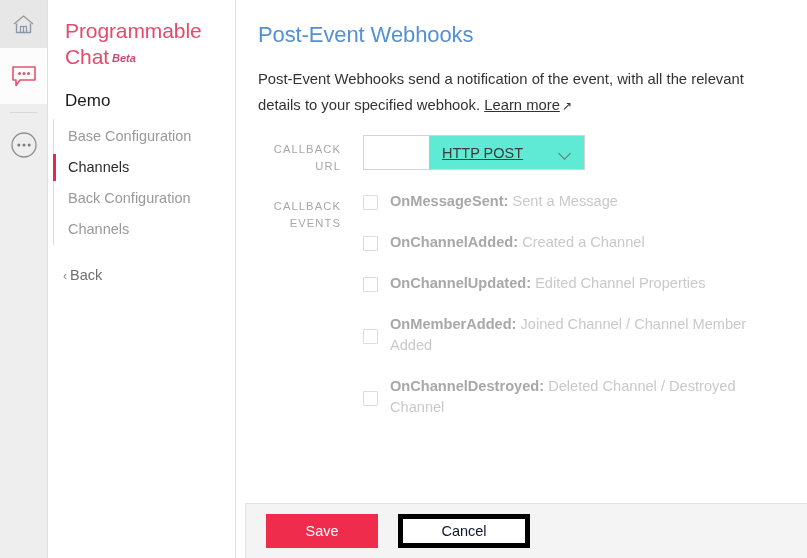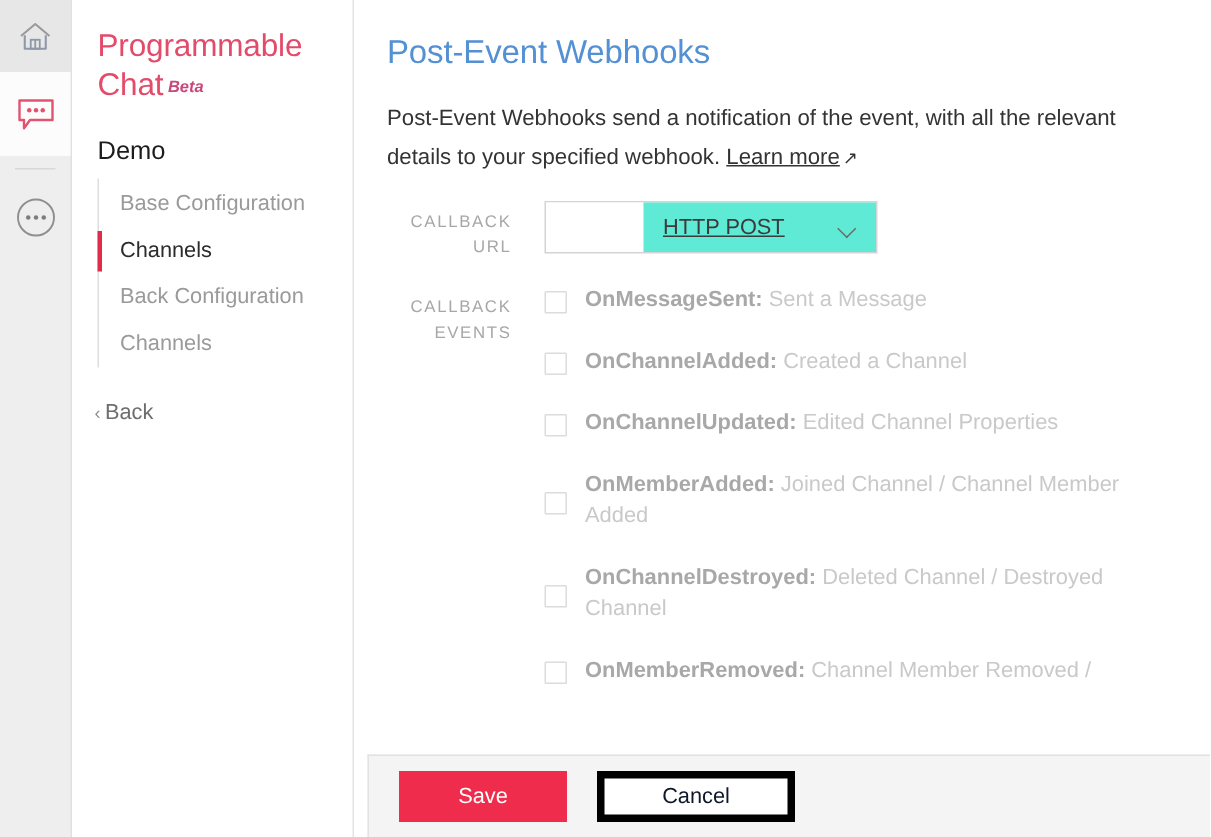--- a/index.html
+++ b/index.html
@@ -74,21 +74,21 @@
     vertical-align: 2px;
     letter-spacing: 0;
   }
   .sb-title {
     margin: 20px 0 8px 17px;
     font-size: 17px;
     color: #1c1c1c;
     font-weight: 400;
   }
   .nav {
-    margin-left: 17px;
+    margin-left: 5px;
     border-left: 1px solid #dddddd;
     padding: 2px 0 0 0;
   }
   .nav-item {
     position: relative;
     padding: 6px 10px 6px 14px;
     font-size: 14.5px;
     line-height: 19px;
     color: #9a9a9a;
     font-weight: 400;
@@ -380,24 +380,20 @@
           <div class="event-row">
             <div class="cbox"></div>
             <div class="event-text"><b>OnMemberAdded:</b><span> Joined Channel / Channel Member Added</span></div>
           </div>
 
           <div class="event-row">
             <div class="cbox"></div>
             <div class="event-text"><b>OnChannelDestroyed:</b><span> Deleted Channel / Destroyed Channel</span></div>
           </div>
 
-          <div class="event-row">
-            <div class="cbox"></div>
-            <div class="event-text"><b>OnMemberRemoved:</b><span> Channel Member Removed /</span></div>
-          </div>
 
         </div>
       </div>
 
     </div>
 
     <div class="footer">
       <button class="btn btn-save">Save</button>
       <button class="btn btn-cancel">Cancel</button>
     </div>

